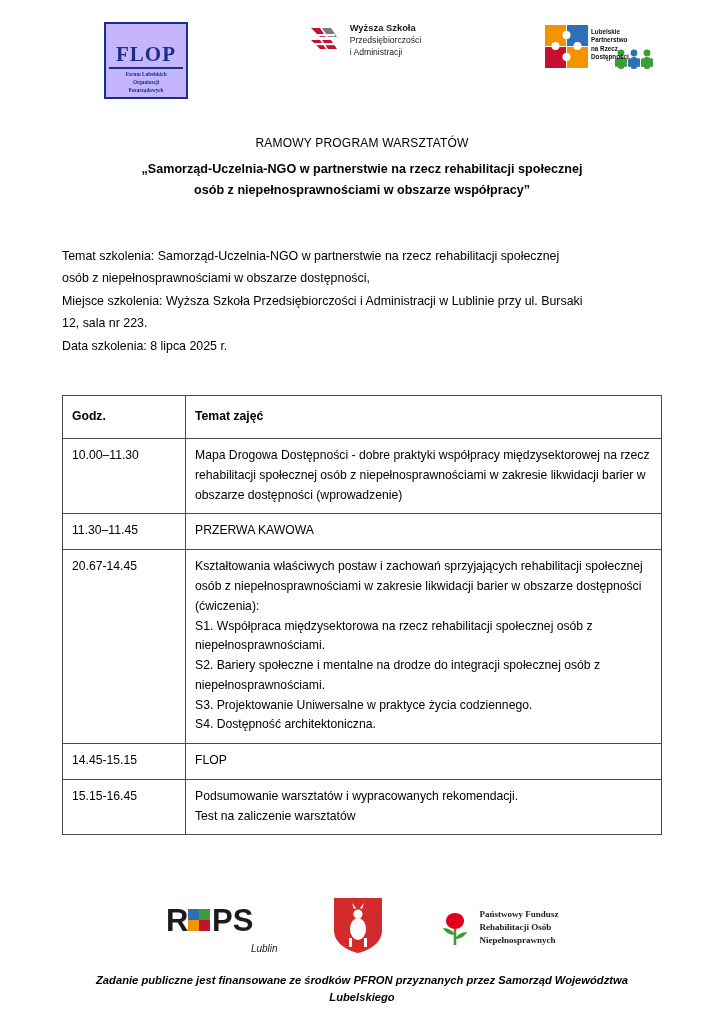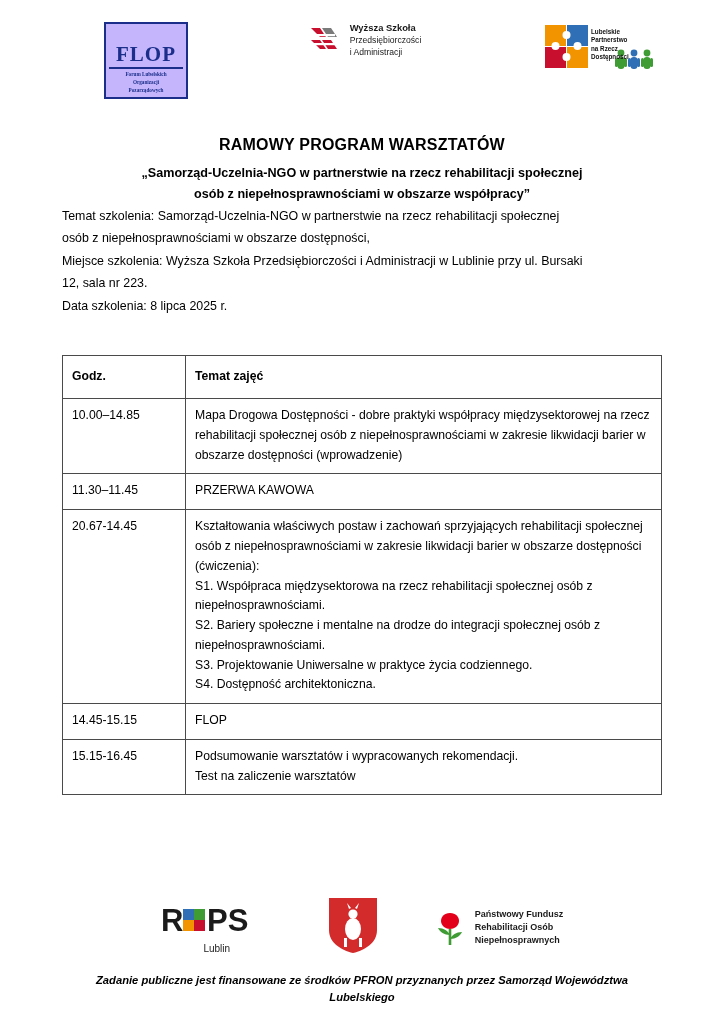--- a/index.html
+++ b/index.html
@@ -105,33 +105,34 @@
     font-weight: bold;
     color: #111;
   }
 
   
   .title-block {
     margin-top: 52px;
     text-align: center;
   }
   .title-main {
-    font-size: 16px;
-    font-weight: bold;
+    font-size: 12px;
+    font-weight: normal;
     letter-spacing: 0.2px;
     margin-bottom: 9px;
   }
   .title-sub {
     font-size: 12.6px;
     font-weight: bold;
     line-height: 1.65;
   }
 
   
   .intro {
+    margin-top: 44px;
     font-size: 12.4px;
     line-height: 1.82;
     text-align: left;
   }
 
   
   table.program {
     margin-top: 38px;
     border-collapse: collapse;
     width: 100%;
@@ -175,25 +176,26 @@
     justify-content: center;
     gap: 54px;
     height: 62px;
     margin-bottom: 14px;
   }
   
   .raps { position: relative; width: 112px; height: 46px; }
   .raps-sub {
     font-size: 10px;
     color: #1b1b1b;
-    text-align: center;
+    text-align: right;
     margin-top: 1px;
-  }
-  
-  .pfron { display: flex; align-items: center; gap: 8px; }
+    font-style: italic;
+  }
+  
+  .pfron { display: flex; align-items: center; gap: 8px; font-family: Liberation Serif, serif; }
   .pfron-text {
     font-size: 9px;
     font-weight: bold;
     line-height: 1.42;
     color: #1b1b1b;
   }
   .footer-note {
     text-align: center;
     font-size: 11.2px;
     font-weight: bold;
@@ -296,21 +298,21 @@
 
   <table class="program">
     <thead>
       <tr>
         <th class="col-time">Godz.</th>
         <th>Temat zajęć</th>
       </tr>
     </thead>
     <tbody>
       <tr>
-        <td class="col-time">10.00–14.85</td>
+        <td class="col-time">10.00–11.30</td>
         <td class="col-topic multiline">Mapa Drogowa Dostępności - dobre praktyki współpracy międzysektorowej na rzecz rehabilitacji społecznej osób z niepełnosprawnościami w zakresie likwidacji barier w obszarze dostępności (wprowadzenie)</td>
       </tr>
       <tr>
         <td class="col-time">11.30–11.45</td>
         <td class="col-topic multiline">PRZERWA KAWOWA</td>
       </tr>
       <tr>
         <td class="col-time">20.67-14.45</td>
         <td class="col-topic multiline">Kształtowania właściwych postaw i zachowań sprzyjających rehabilitacji społecznej osób z niepełnosprawnościami w zakresie likwidacji barier w obszarze dostępności (ćwiczenia):<br>S1. Współpraca międzysektorowa na rzecz rehabilitacji społecznej osób z niepełnosprawnościami.<br>S2. Bariery społeczne i mentalne na drodze do integracji społecznej osób z niepełnosprawnościami.<br>S3. Projektowanie Uniwersalne w praktyce życia codziennego.<br>S4. Dostępność architektoniczna.</td>
       </tr>

